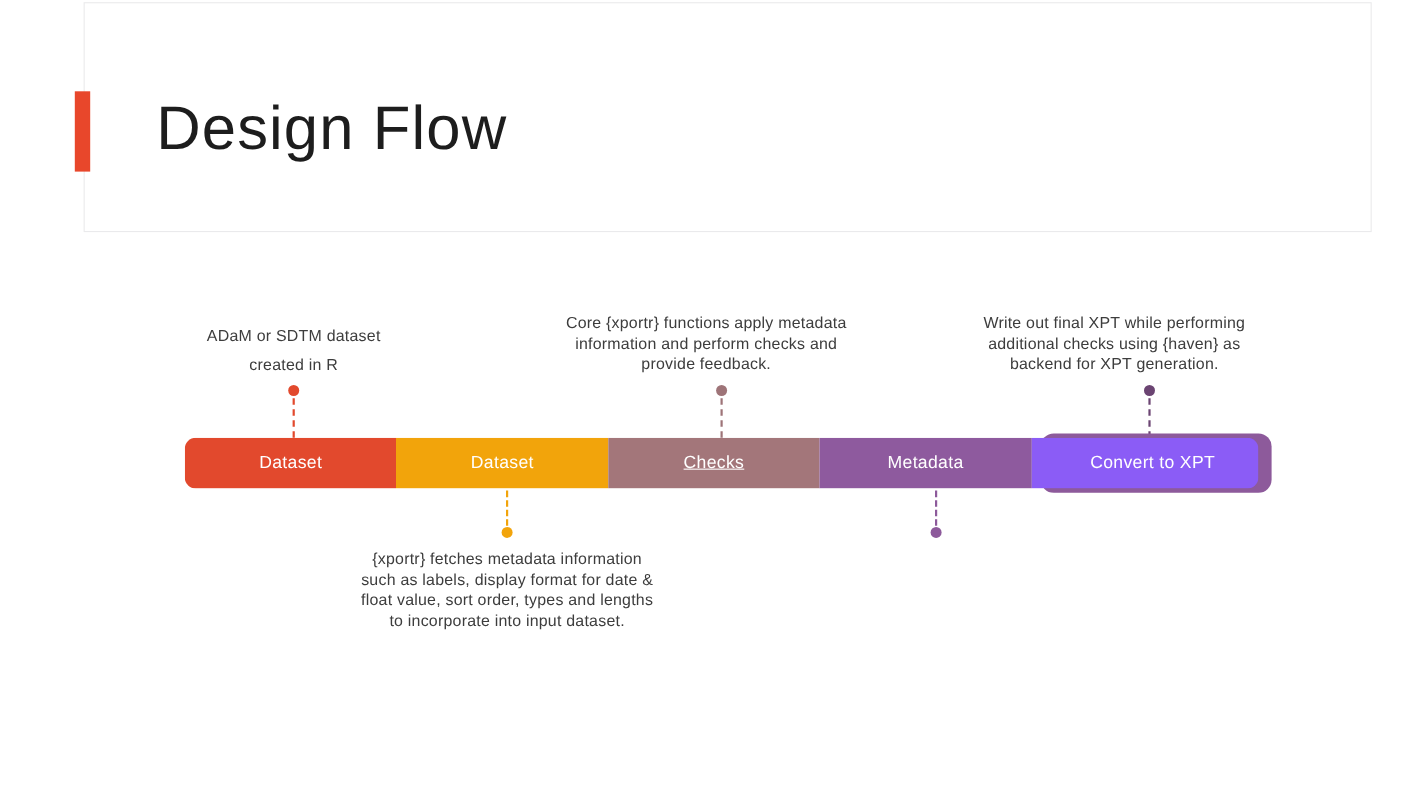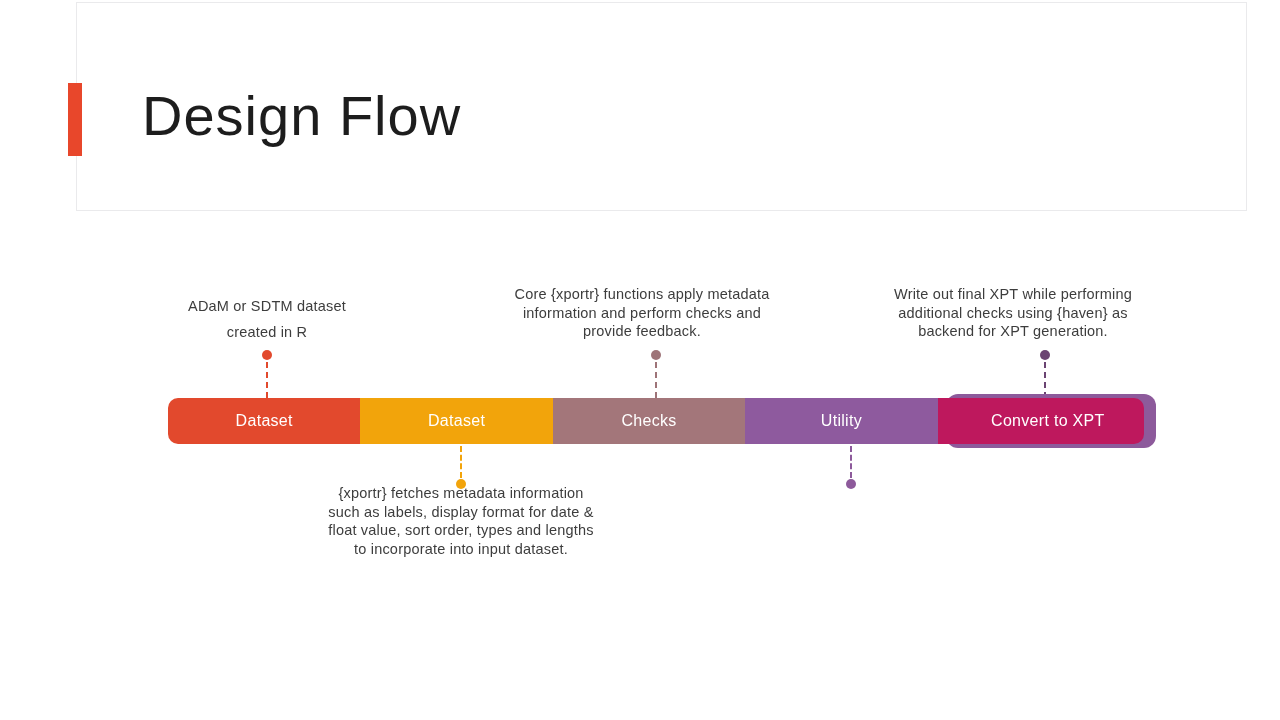--- a/index.html
+++ b/index.html
@@ -41,21 +41,21 @@
   .annotation {
     position: absolute;
     text-align: center;
     font-size: 14.5px;
     color: #3d3d3d;
     letter-spacing: 0.2px;
   }
   .ann-top-1 { left: 131px; top: 293px; width: 240px; line-height: 26px; }
   .ann-top-2 { left: 464px; top: 285px; width: 324px; line-height: 18.5px; }
   .ann-top-3 { left: 840px; top: 285px; width: 314px; line-height: 18.5px; }
-  .ann-bot-1 { left: 278px; top: 484px; width: 334px; line-height: 18.5px; }
+  .ann-bot-1 { left: 278px; top: 500px; width: 334px; line-height: 18.5px; }
   .ann-bot-2 { left: 666px; top: 500px; width: 338px; line-height: 18.5px; }
 
   .dot {
     position: absolute;
     width: 10px; height: 10px;
     border-radius: 50%;
     z-index: 3;
   }
   .connector {
     position: absolute;
@@ -115,27 +115,27 @@
   <div class="connector conn-top" style="left: 1028px; border-left-color: rgb(107, 68, 114);"></div>
 
   <div class="bar-backing" style="background-color: rgb(141, 90, 155);"></div>
   <div class="flow-bar">
     <div class="segment" style="background-color: rgb(226, 73, 45);">
       <span>Dataset</span>
     </div>
     <div class="segment" style="background-color: rgb(242, 164, 11);">
       <span>Dataset</span>
     </div>
-    <div class="segment" style="background-color: rgb(163, 118, 122);">
+    <div class="segment" style="background-color: rgb(163, 118, 122); text-decoration: underline;">
       <span>Checks</span>
     </div>
     <div class="segment" style="background-color: rgb(142, 90, 158);">
-      <span>Utility</span>
+      <span>Metadata</span>
     </div>
-    <div class="segment" style="background-color: #be185d; padding-left: 14px;">
+    <div class="segment" style="background-color: #8b5cf6; padding-left: 14px;">
       <span>Convert to XPT</span>
     </div>
   </div>
 
   <div class="connector conn-bot" style="left: 444px; border-left-color: rgb(242, 164, 11);"></div>
   <div class="dot" style="left: 440px; top: 479px; background-color: rgb(242, 164, 11);"></div>
 
   <div class="connector conn-bot" style="left: 834px; border-left-color: rgb(141, 90, 155);"></div>
   <div class="dot" style="left: 830px; top: 479px; background-color: rgb(141, 90, 155);"></div>
 

